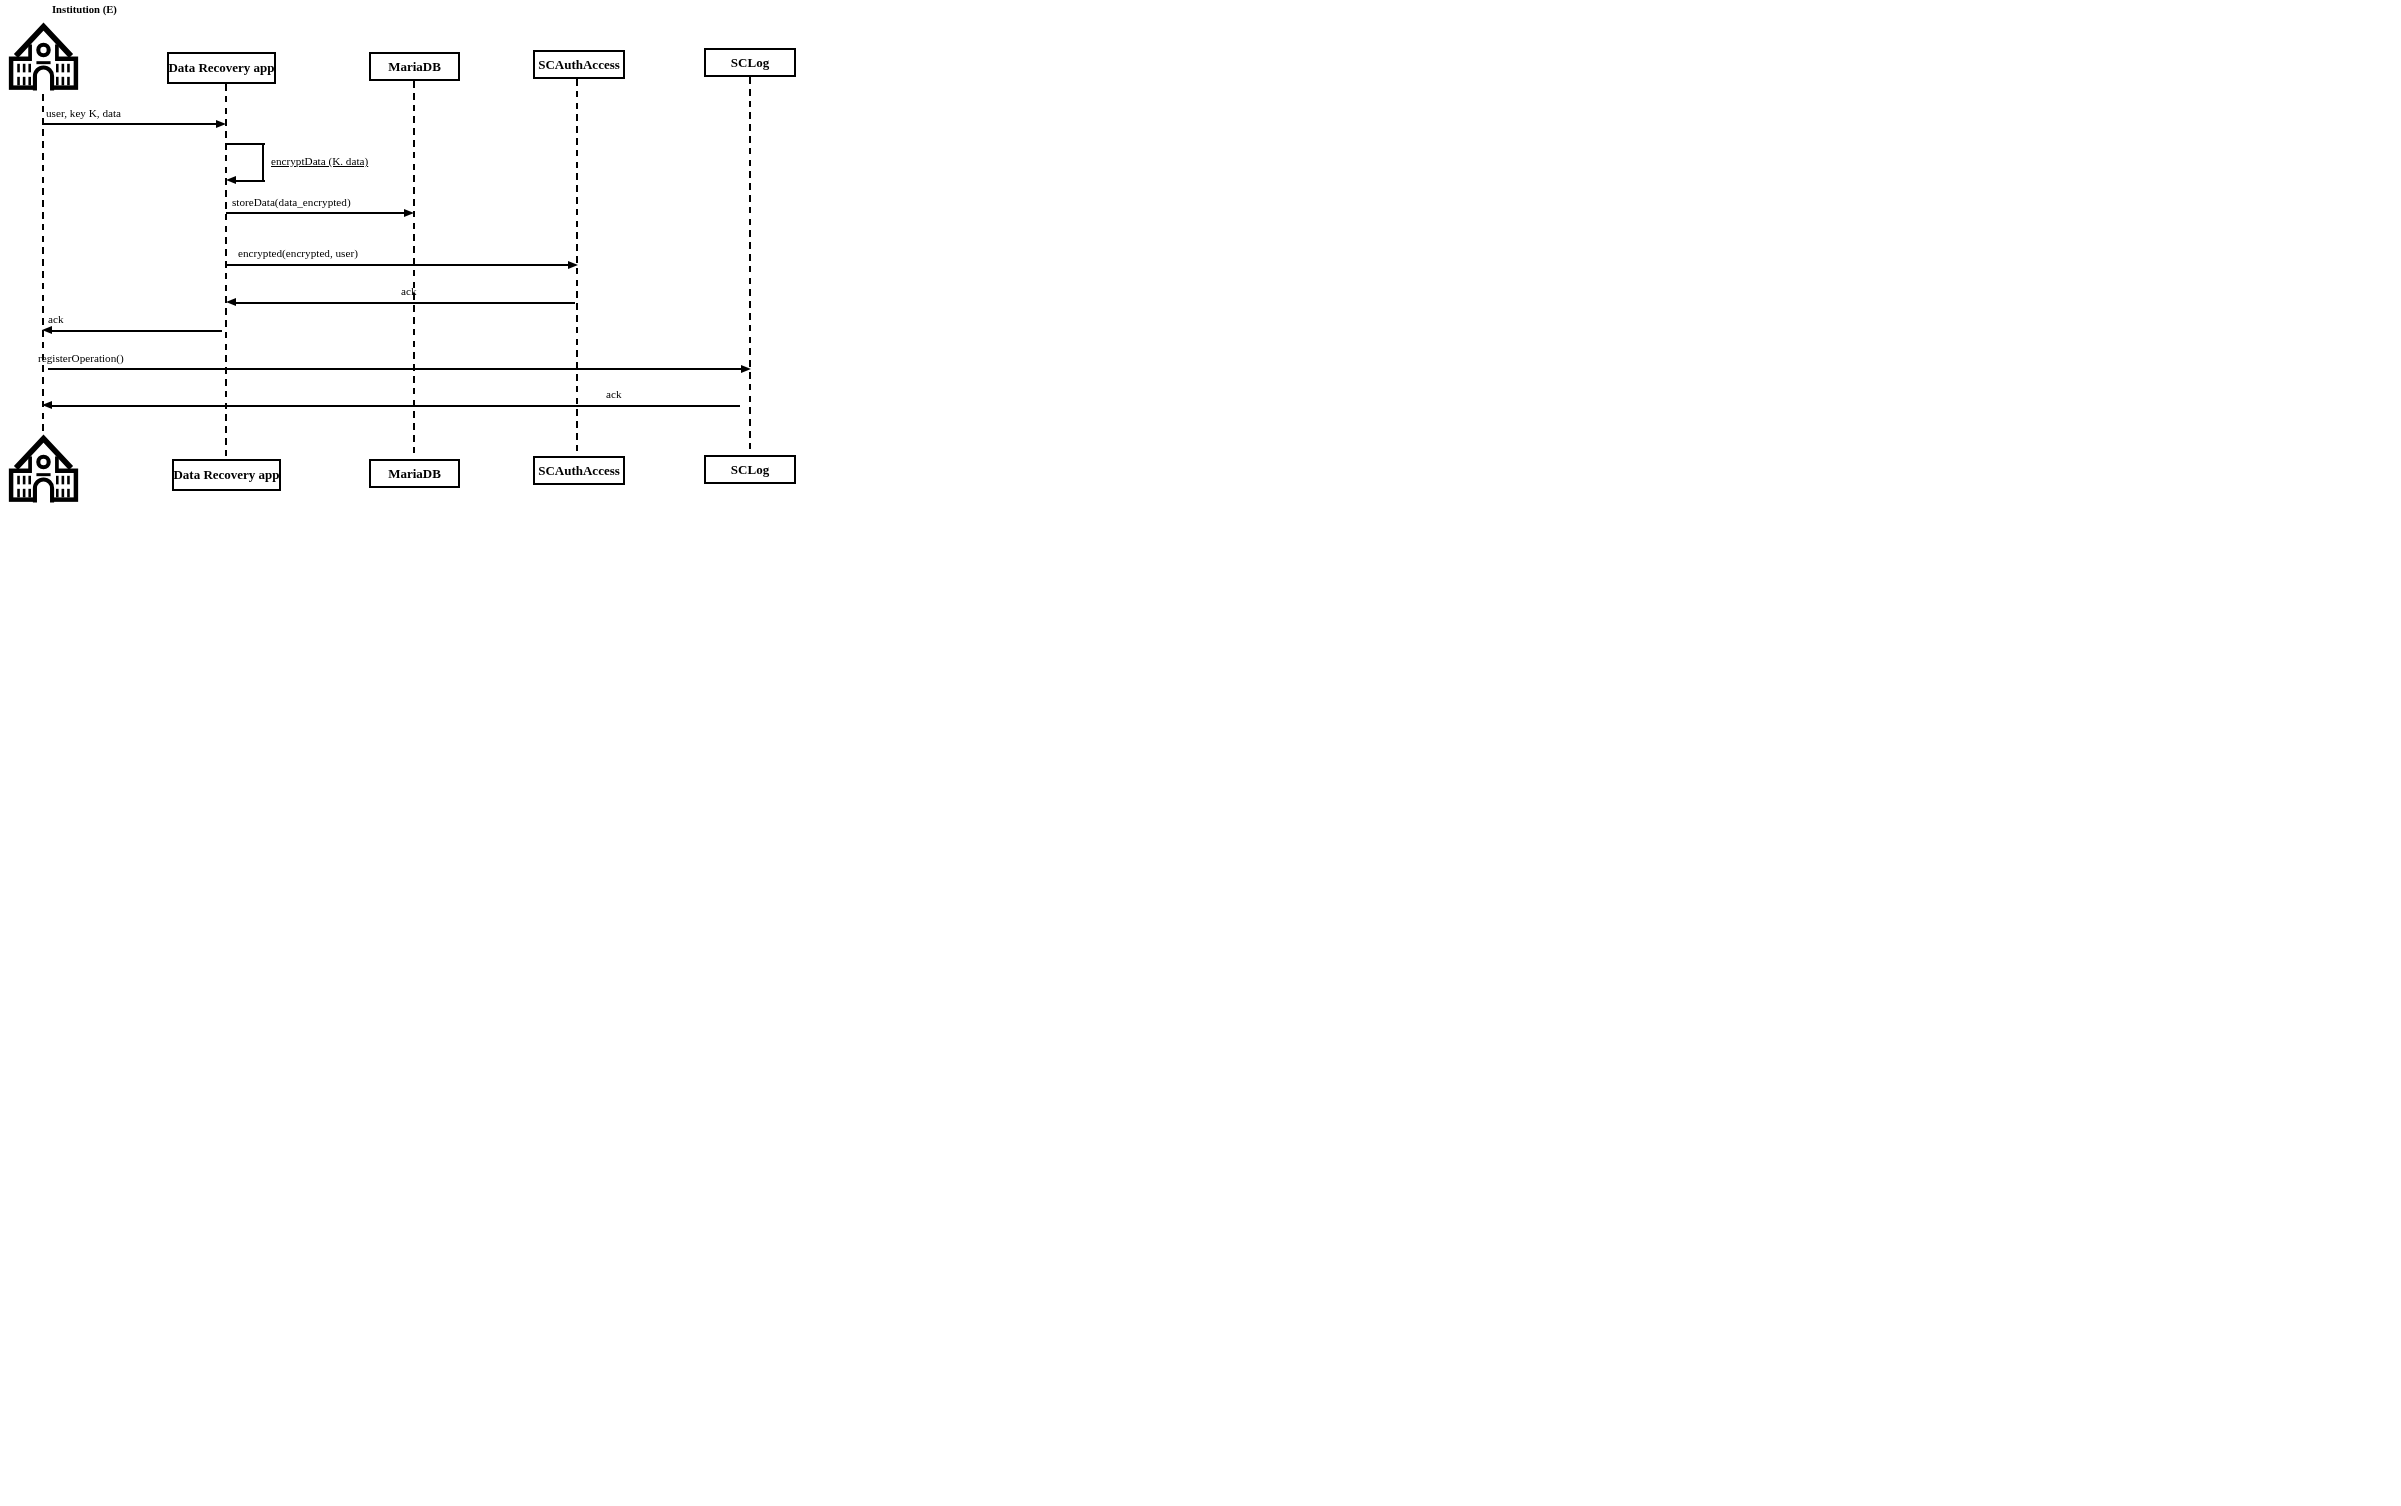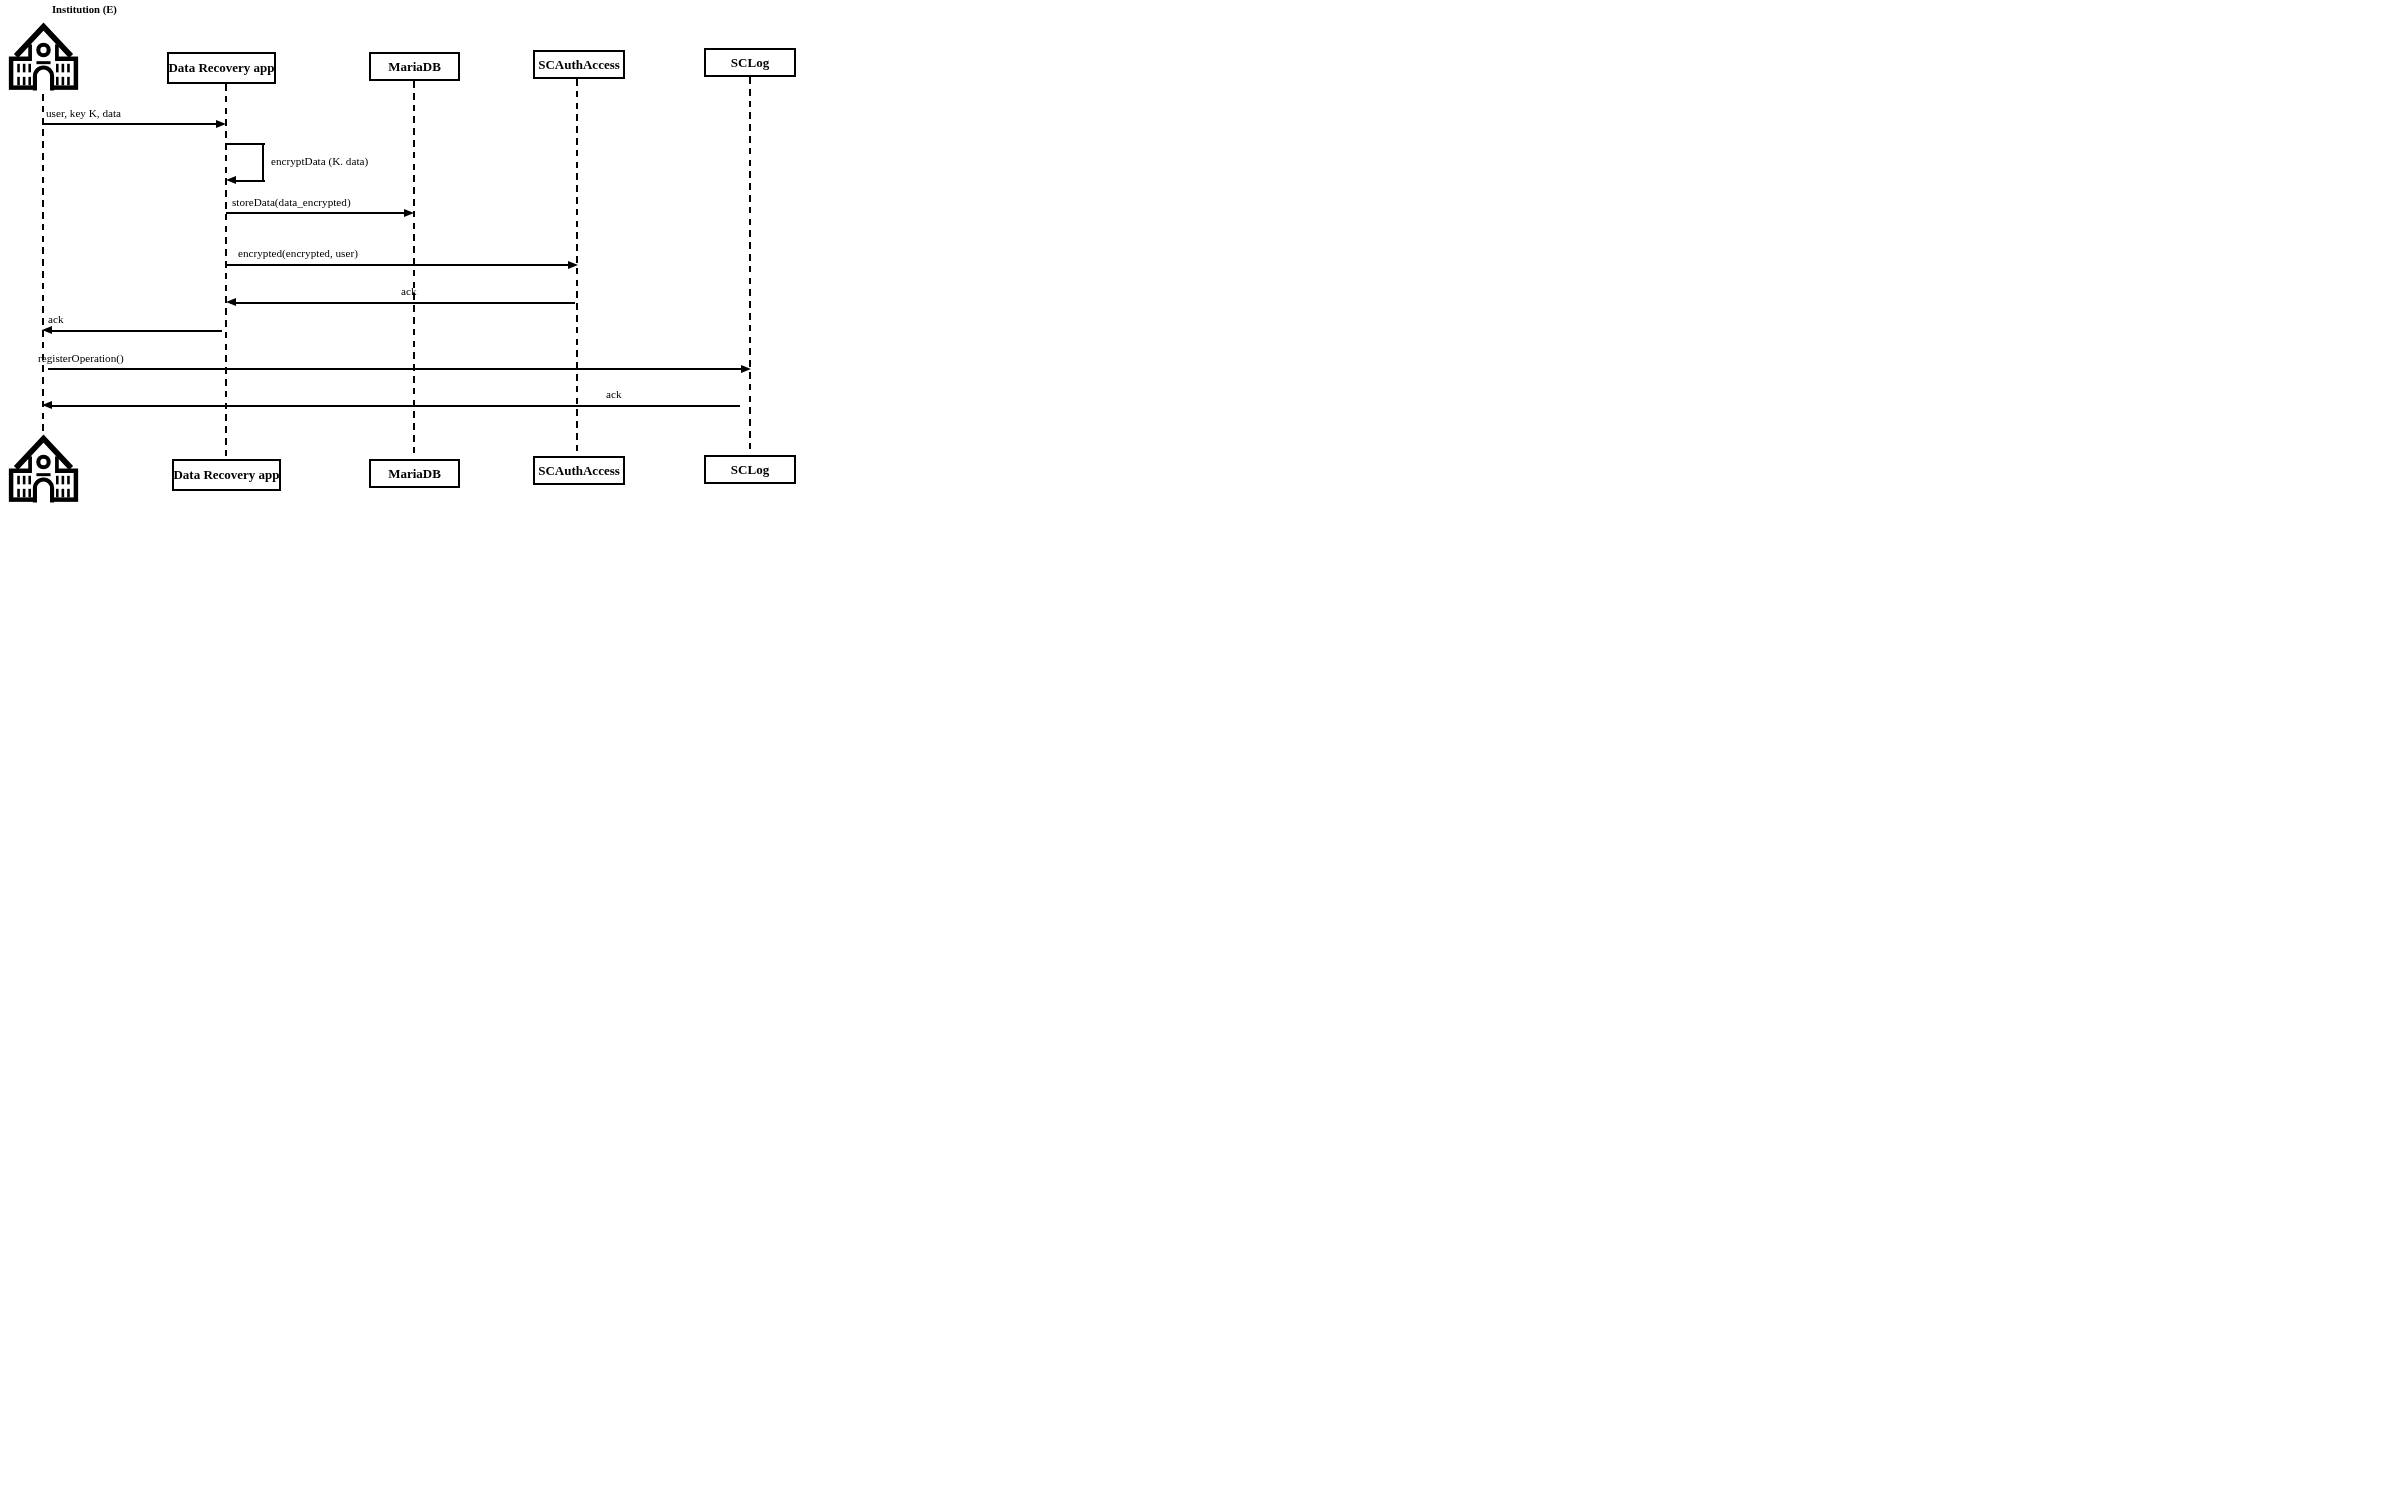--- a/index.html
+++ b/index.html
@@ -160,21 +160,21 @@
     <div class="mline" style="left:42px;top:123px;width:176px;height:2.2px;"></div>
     <div class="ah-right" style="left:216px;top:120px;"></div>
     <div class="mlabel" style="left:46px;top:106px;width:168px;">user, key K, data</div>
   </div>
 
   <div>
     <div class="mline" style="left:226px;top:143px;width:39px;height:2.2px;"></div>
     <div class="mline" style="left:262px;top:143px;width:2.2px;height:39px;"></div>
     <div class="mline" style="left:235px;top:180px;width:30px;height:2.2px;"></div>
     <div class="ah-left" style="left:226px;top:176px;"></div>
-    <div class="mlabel" style="left:271px;top:154px;text-align:right;">encryptData (K. data)</div>
+    <div class="mlabel" style="left:271px;top:154px;text-align:right;text-decoration:underline;">encryptData (K. data)</div>
   </div>
 
   <div>
     <div class="mline" style="left:226px;top:212px;width:180px;height:2.2px;"></div>
     <div class="ah-right" style="left:404px;top:209px;"></div>
     <div class="mlabel" style="left:232px;top:195px;width:168px;">storeData(data_encrypted)</div>
   </div>
 
   <div>
     <div class="mline" style="left:226px;top:264px;width:344px;height:2.2px;"></div>

